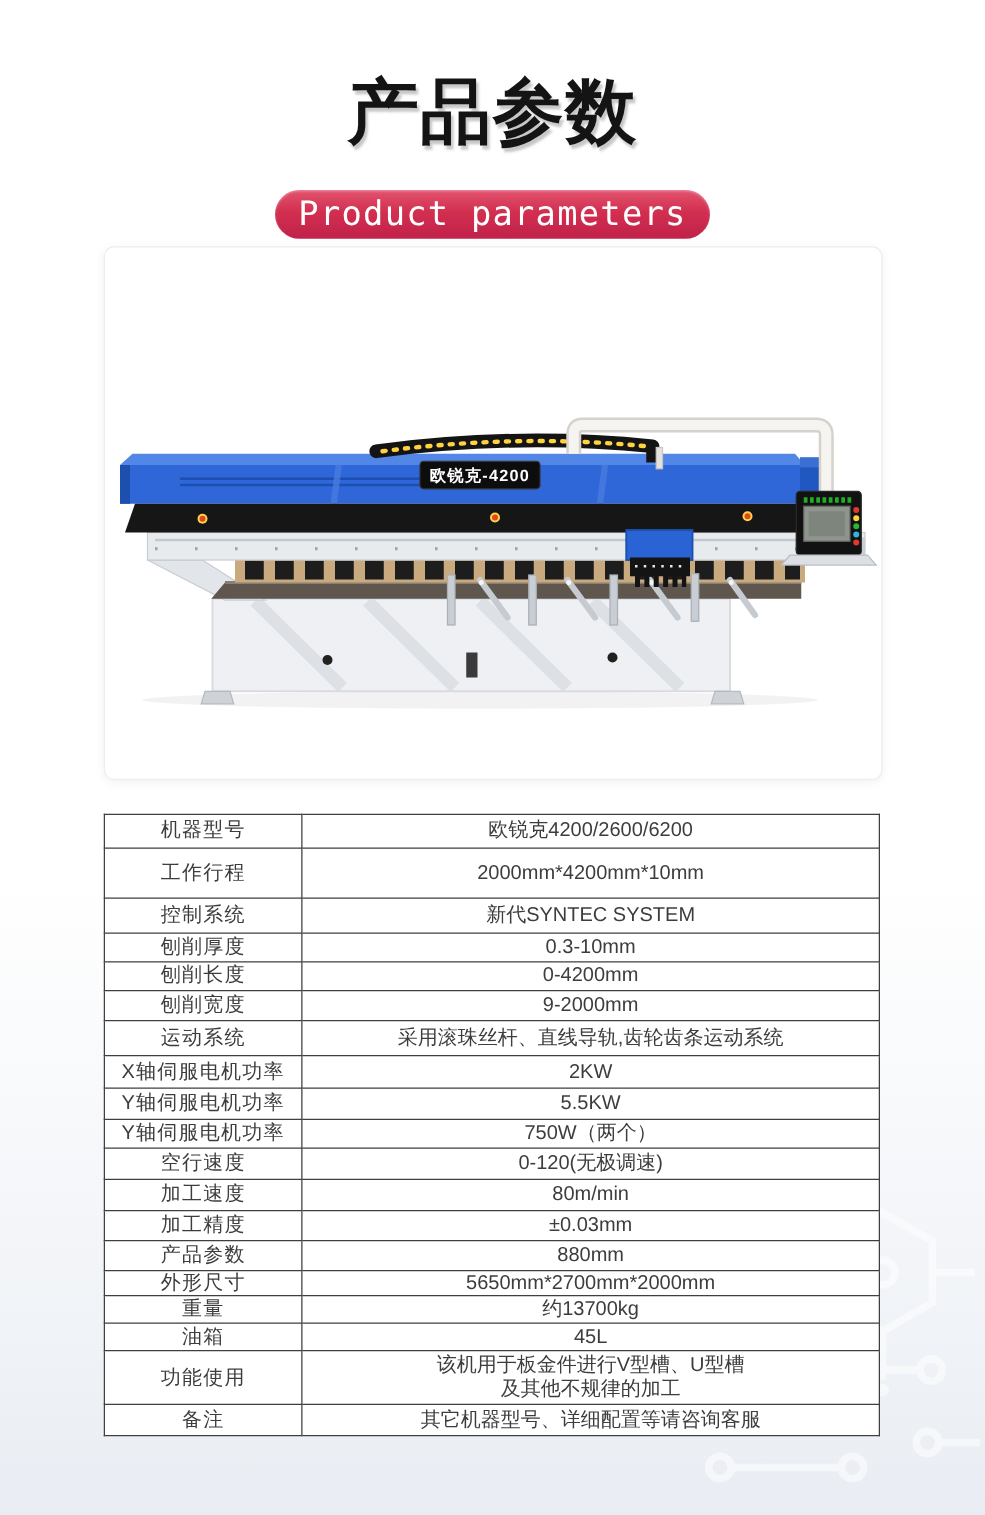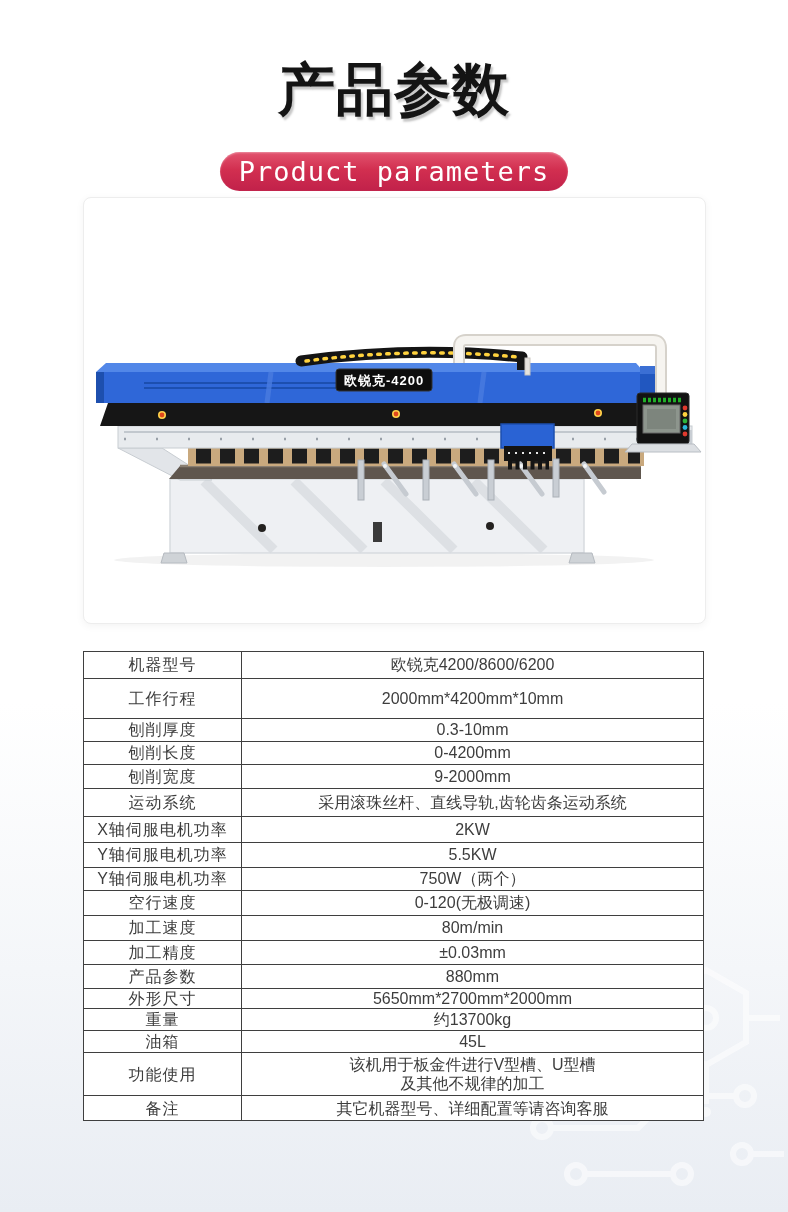--- a/index.html
+++ b/index.html
@@ -162,25 +162,29 @@
         </g>
         <path d="M548,246 L610,246 L617,254 L541,254 Z" fill="#dcdfe3" stroke="#b9bec4" stroke-width="1"></path>
       </g>
     </svg>
   </div>
 
   <table class="spec">
     <tbody>
       <tr style="height:27px">
           <td class="lab">机器型号</td>
-          <td class="val">欧锐克4200/8600/6200</td>
+          <td class="val">欧锐克4200/2600/6200</td>
         </tr>
       <tr style="height:40px">
           <td class="lab">工作行程</td>
           <td class="val">2000mm*4200mm*10mm</td>
+        </tr>
+      <tr style="height:28px">
+          <td class="lab">控制系统</td>
+          <td class="val">新代SYNTEC SYSTEM</td>
         </tr>
       <tr style="height:23px">
           <td class="lab">刨削厚度</td>
           <td class="val">0.3-10mm</td>
         </tr>
       <tr style="height:23px">
           <td class="lab">刨削长度</td>
           <td class="val">0-4200mm</td>
         </tr>
       <tr style="height:24px">

